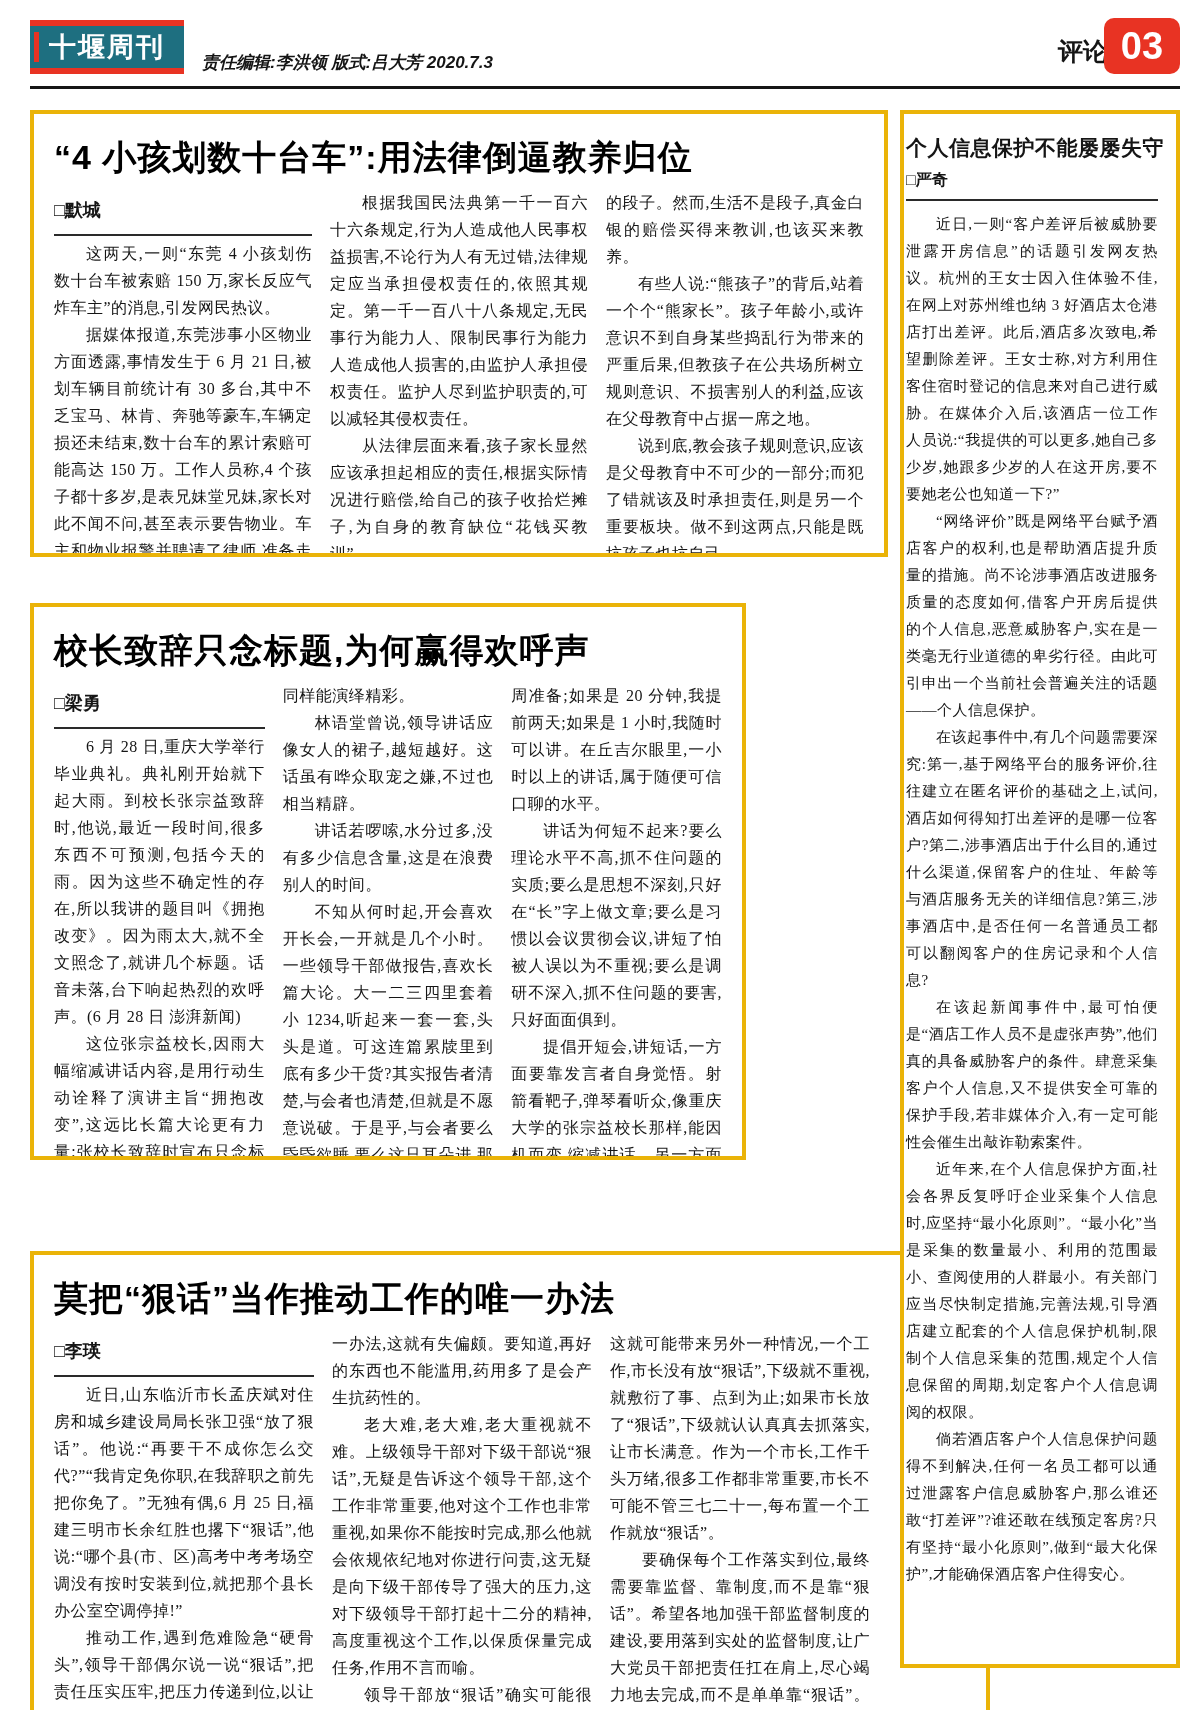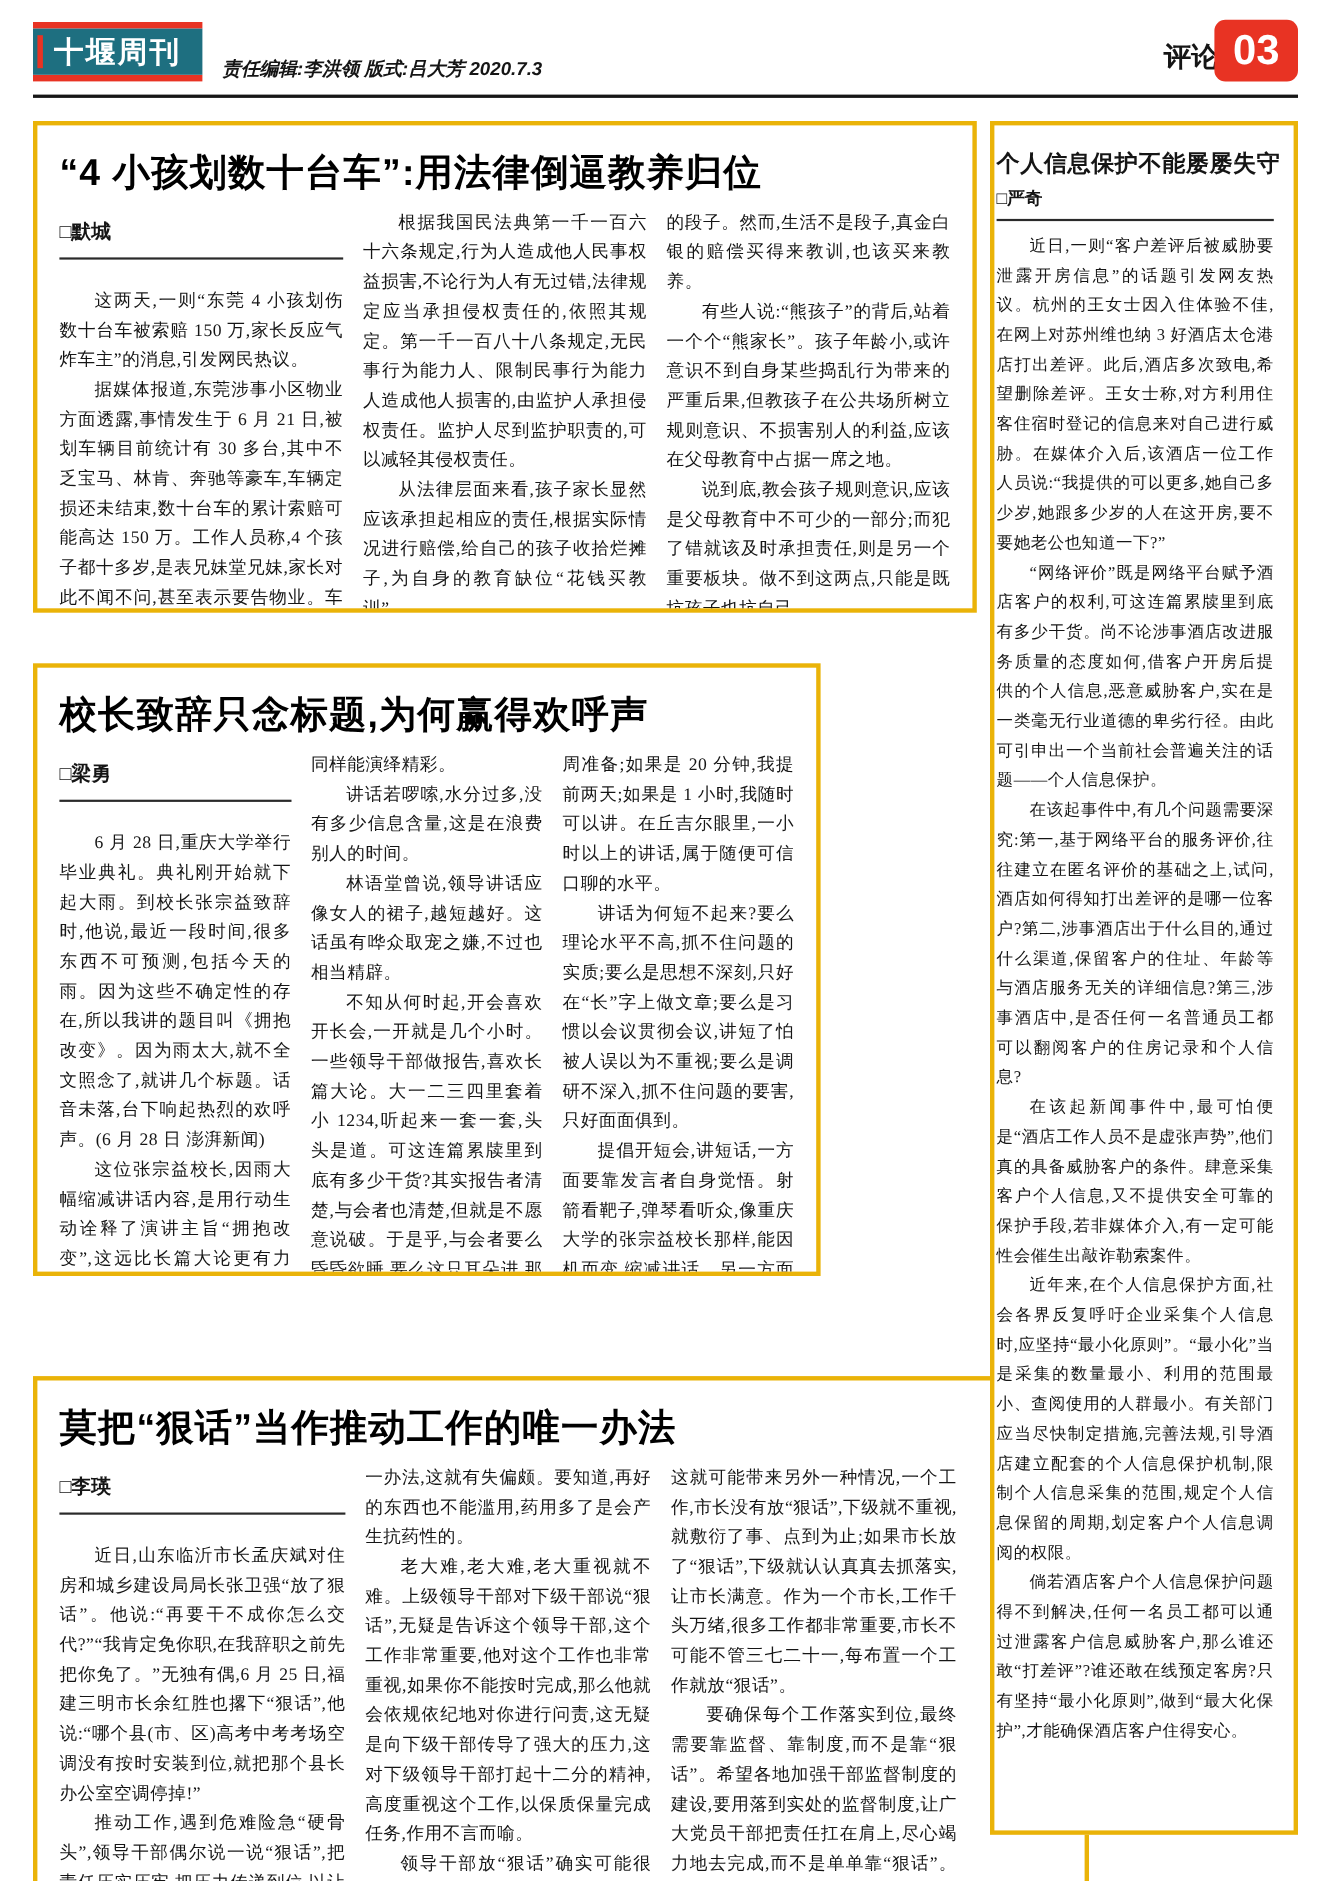--- a/index.html
+++ b/index.html
@@ -22,21 +22,21 @@
   
   .box{position:absolute;border:4px solid #eab308;background:#fff;box-sizing:border-box;overflow:hidden;}
   #box1{left:30px;top:110px;width:858px;height:447px;}
   #box2{left:30px;top:603px;width:716px;height:557px;}
   #box3{left:30px;top:1251px;width:960px;height:465px;}
   #box4{left:900px;top:110px;width:280px;height:1558px;}
   .article-inner{padding:14px 20px 10px 20px;}
   .article-title{margin:8px 0 2px 0;font-family:"Liberation Sans","DejaVu Sans",sans-serif;font-weight:bold;font-size:34px;line-height:1.25;letter-spacing:1px;color:#000;}
   .cols{display:flex;gap:18px;margin-top:10px;}
   .col{width:260px;font-size:16px;line-height:27px;}
-  .byline{font-family:"Liberation Sans","DejaVu Sans",sans-serif;font-weight:bold;font-size:18px;padding:8px 0 10px 0;border-bottom:2px solid #2a2a2a;margin-bottom:24px;}
+  .byline{font-family:"Liberation Sans","DejaVu Sans",sans-serif;font-weight:bold;font-size:18px;padding:8px 0 10px 0;border-bottom:2px solid #2a2a2a;margin-bottom:4px;}
   .para{margin:0;text-indent:2em;text-align:justify;letter-spacing:0.5px;}
   .para.cont{text-indent:0;}
   
   .right-inner{padding:16px 18px 10px 2px;}
   .right-title{margin:4px 0 6px 0;font-family:"Liberation Sans","DejaVu Sans",sans-serif;font-weight:bold;font-size:21px;letter-spacing:0.5px;text-align:center;white-space:nowrap;}
   .right-byline{font-family:"Liberation Sans","DejaVu Sans",sans-serif;font-weight:bold;font-size:16px;padding:2px 0 8px 0;border-bottom:2px solid #2a2a2a;margin-bottom:10px;}
   .right-body{font-size:15px;line-height:27px;}
 </style>
 </head>
 <body>
@@ -86,22 +86,22 @@
     <div class="cols">
       <div class="col">
         <div class="byline">□梁勇</div>
         <div>
             <p class="para">6 月 28 日,重庆大学举行毕业典礼。典礼刚开始就下起大雨。到校长张宗益致辞时,他说,最近一段时间,很多东西不可预测,包括今天的雨。因为这些不确定性的存在,所以我讲的题目叫《拥抱改变》。因为雨太大,就不全文照念了,就讲几个标题。话音未落,台下响起热烈的欢呼声。(6 月 28 日 澎湃新闻)</p>
             <p class="para">这位张宗益校长,因雨大幅缩减讲话内容,是用行动生动诠释了演讲主旨“拥抱改变”,这远比长篇大论更有力量;张校长致辞时宣布只念标题,台下响起热烈的欢呼声,说明学生对短小精悍的讲话更期待更欢迎;只念标题的讲话,学生和社会反响异常好,说明短话</p>
           </div>
       </div>
       <div class="col">
           <p class="para cont">同样能演绎精彩。</p>
+          <p class="para">林语堂曾说,领导讲话应像女人的裙子,越短越好。这话虽有哗众取宠之嫌,不过也相当精辟。</p>
           <p class="para">讲话若啰嗦,水分过多,没有多少信息含量,这是在浪费别人的时间。</p>
-          <p class="para">林语堂曾说,领导讲话应像女人的裙子,越短越好。这话虽有哗众取宠之嫌,不过也相当精辟。</p>
           <p class="para">不知从何时起,开会喜欢开长会,一开就是几个小时。一些领导干部做报告,喜欢长篇大论。大一二三四里套着小 1234,听起来一套一套,头头是道。可这连篇累牍里到底有多少干货?其实报告者清楚,与会者也清楚,但就是不愿意说破。于是乎,与会者要么昏昏欲睡,要么这只耳朵进,那只耳朵出,很少往心里去。</p>
           <p class="para">说长话容易,讲短话不容易。丘吉尔曾说,如果让我讲 5 分钟,我提前一</p>
         </div>
       <div class="col">
           <p class="para cont">周准备;如果是 20 分钟,我提前两天;如果是 1 小时,我随时可以讲。在丘吉尔眼里,一小时以上的讲话,属于随便可信口聊的水平。</p>
           <p class="para">讲话为何短不起来?要么理论水平不高,抓不住问题的实质;要么是思想不深刻,只好在“长”字上做文章;要么是习惯以会议贯彻会议,讲短了怕被人误以为不重视;要么是调研不深入,抓不住问题的要害,只好面面俱到。</p>
           <p class="para">提倡开短会,讲短话,一方面要靠发言者自身觉悟。射箭看靶子,弹琴看听众,像重庆大学的张宗益校长那样,能因机而变,缩减讲话。另一方面要用猛药。比如严格限制发言时间,只给几分钟、十分钟、一刻钟的发言机会。这就迫使发言人认真准备,删繁就简。</p>
         </div>
     </div>
   </div>
@@ -130,20 +130,20 @@
     </div>
   </div>
 </div>
 
 <div class="box" id="box4">
   <div class="right-inner">
     <h2 class="right-title">个人信息保护不能屡屡失守</h2>
     <div class="right-byline">□严奇</div>
     <div class="right-body">
         <p class="para">近日,一则“客户差评后被威胁要泄露开房信息”的话题引发网友热议。杭州的王女士因入住体验不佳,在网上对苏州维也纳 3 好酒店太仓港店打出差评。此后,酒店多次致电,希望删除差评。王女士称,对方利用住客住宿时登记的信息来对自己进行威胁。在媒体介入后,该酒店一位工作人员说:“我提供的可以更多,她自己多少岁,她跟多少岁的人在这开房,要不要她老公也知道一下?”</p>
-        <p class="para">“网络评价”既是网络平台赋予酒店客户的权利,可这连篇累牍里到底有多少干货。尚不论涉事酒店改进服务质量的态度如何,借客户开房后提供的个人信息,恶意威胁客户,实在是一类毫无行业道德的卑劣行径。由此可引申出一个当前社会普遍关注的话题——个人信息保护。</p>
+        <p class="para">“网络评价”既是网络平台赋予酒店客户的权利,也是帮助酒店提升质量的措施。尚不论涉事酒店改进服务质量的态度如何,借客户开房后提供的个人信息,恶意威胁客户,实在是一类毫无行业道德的卑劣行径。由此可引申出一个当前社会普遍关注的话题——个人信息保护。</p>
         <p class="para">在该起事件中,有几个问题需要深究:第一,基于网络平台的服务评价,往往建立在匿名评价的基础之上,试问,酒店如何得知打出差评的是哪一位客户?第二,涉事酒店出于什么目的,通过什么渠道,保留客户的住址、年龄等与酒店服务无关的详细信息?第三,涉事酒店中,是否任何一名普通员工都可以翻阅客户的住房记录和个人信息?</p>
         <p class="para">在该起新闻事件中,最可怕便是“酒店工作人员不是虚张声势”,他们真的具备威胁客户的条件。肆意采集客户个人信息,又不提供安全可靠的保护手段,若非媒体介入,有一定可能性会催生出敲诈勒索案件。</p>
         <p class="para">近年来,在个人信息保护方面,社会各界反复呼吁企业采集个人信息时,应坚持“最小化原则”。“最小化”当是采集的数量最小、利用的范围最小、查阅使用的人群最小。有关部门应当尽快制定措施,完善法规,引导酒店建立配套的个人信息保护机制,限制个人信息采集的范围,规定个人信息保留的周期,划定客户个人信息调阅的权限。</p>
         <p class="para">倘若酒店客户个人信息保护问题得不到解决,任何一名员工都可以通过泄露客户信息威胁客户,那么谁还敢“打差评”?谁还敢在线预定客房?只有坚持“最小化原则”,做到“最大化保护”,才能确保酒店客户住得安心。</p>
       </div>
   </div>
 </div>
 
 </body></html>

